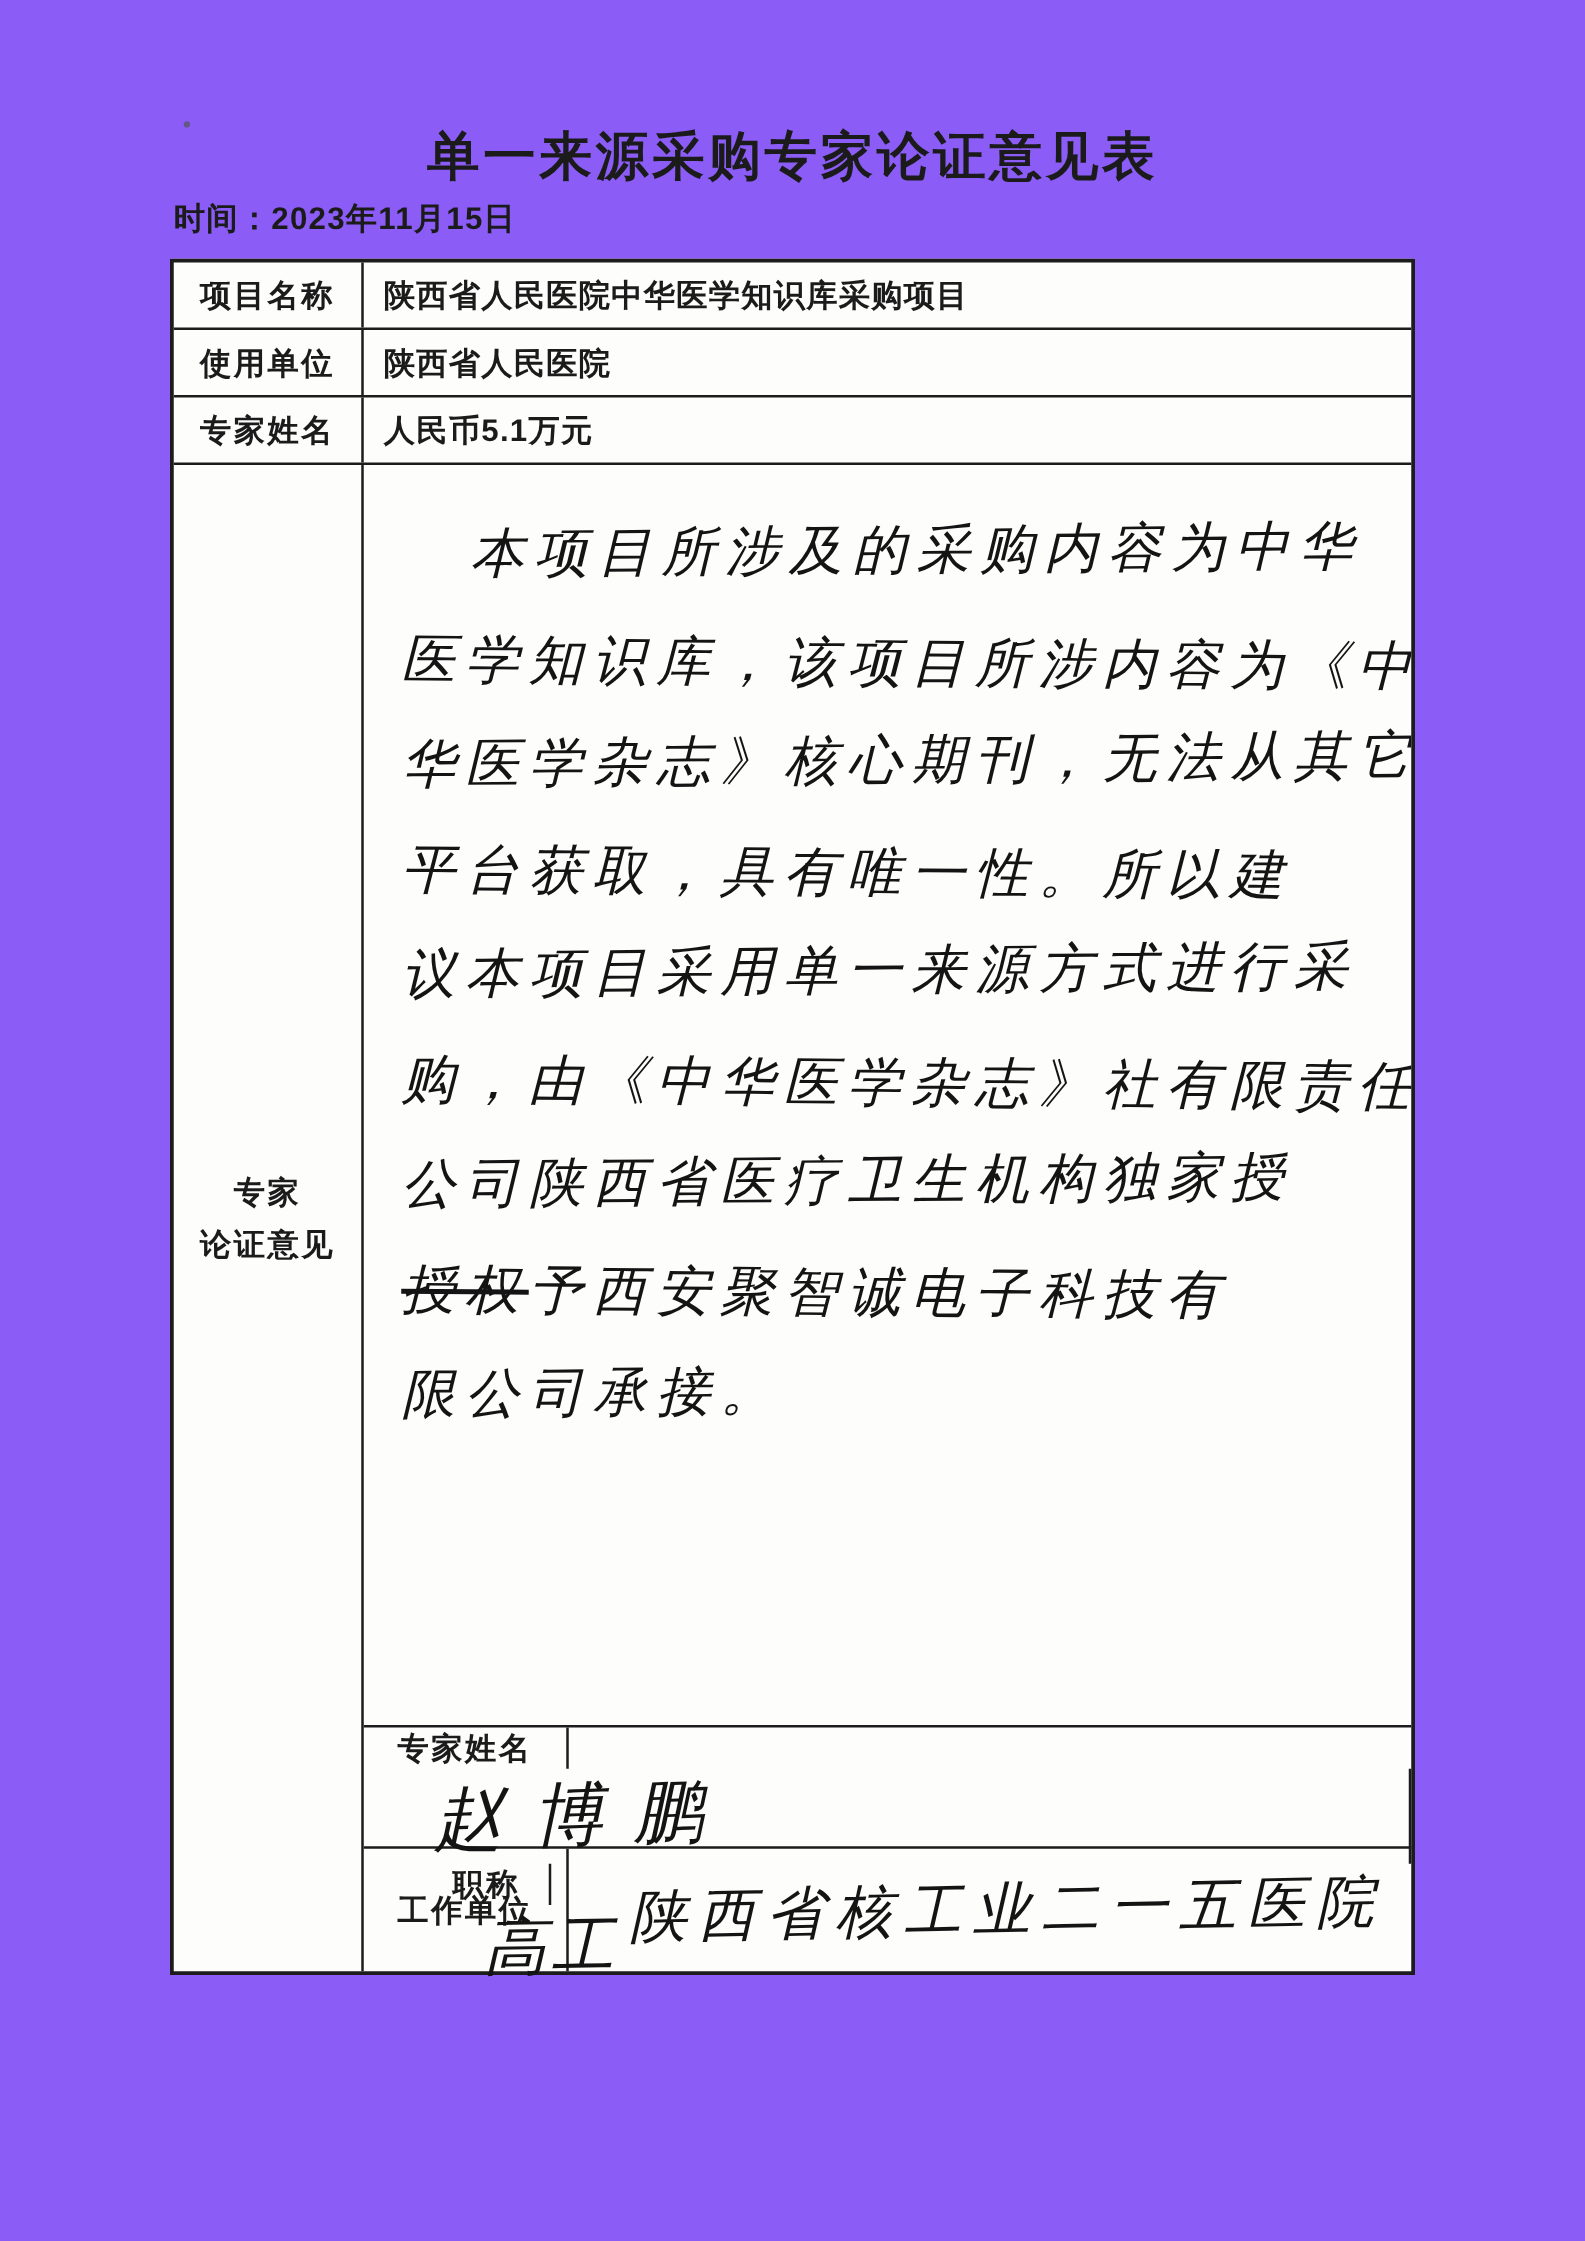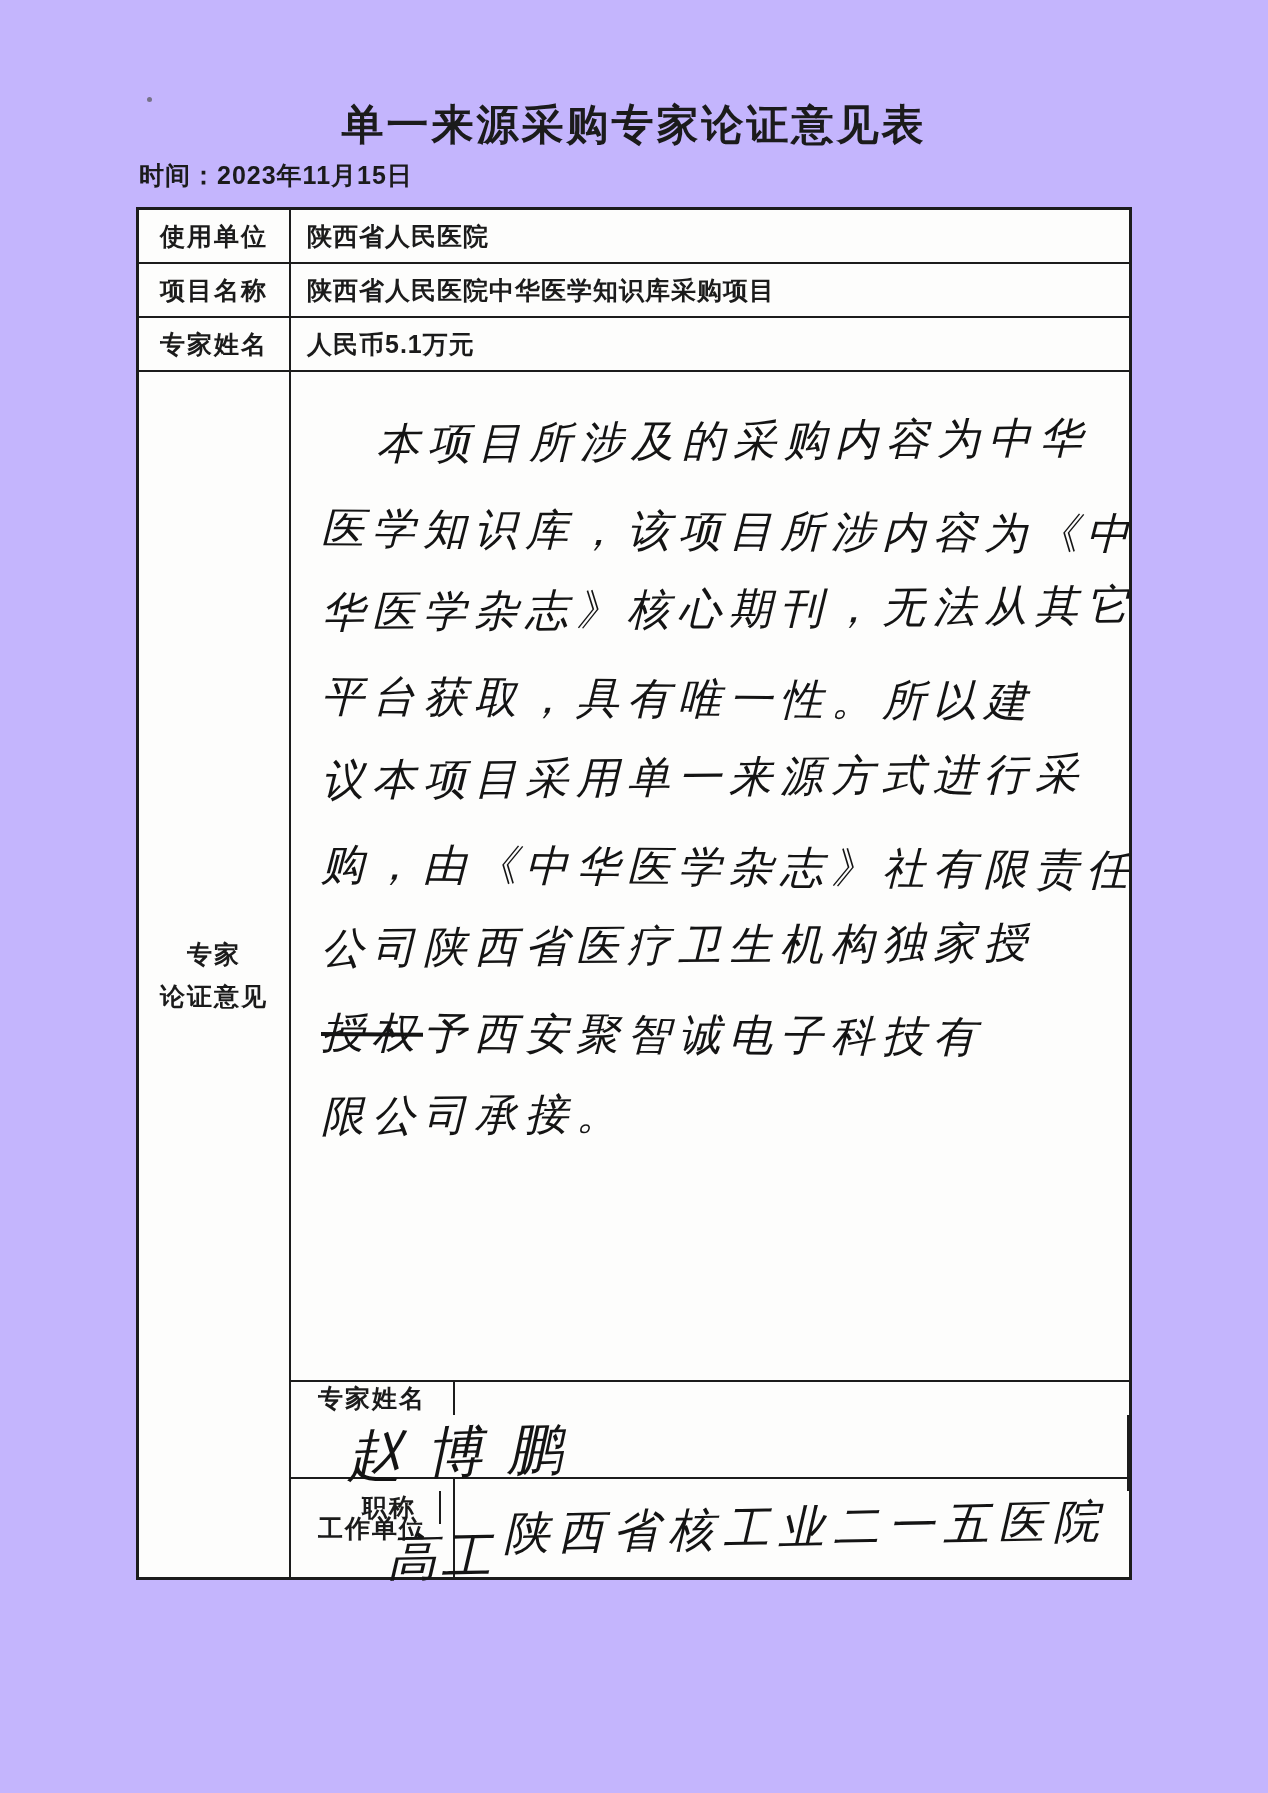--- a/index.html
+++ b/index.html
@@ -5,21 +5,21 @@
   html, body {
     margin: 0;
     padding: 0;
     background: #e8e8e8;
   }
   .sheet {
     position: relative;
     width: 1268px;
     height: 1793px;
     margin: 0 auto;
-    background: #c4b5fd;
+    background: #8b5cf6;
     font-family: "Liberation Sans", sans-serif;
     color: #1b1b1b;
     overflow: hidden;
     box-sizing: border-box;
     padding-top: 100px;
   }
   .scan-speck {
     position: absolute;
     left: 147px;
     top: 97px;
@@ -209,27 +209,27 @@
 
   <div class="scan-speck"></div>
 
   <h1 class="page-title">单一来源采购专家论证意见表</h1>
 
   <div class="date-line">时间：2023年11月15日</div>
 
   <div class="form-table">
 
     <div class="info-row">
+      <div class="cell-label">项目名称</div>
+      <div class="cell-value">陕西省人民医院中华医学知识库采购项目</div>
+    </div>
+
+    <div class="info-row">
       <div class="cell-label">使用单位</div>
       <div class="cell-value">陕西省人民医院</div>
-    </div>
-
-    <div class="info-row">
-      <div class="cell-label">项目名称</div>
-      <div class="cell-value">陕西省人民医院中华医学知识库采购项目</div>
     </div>
 
     <div class="info-row">
       <div class="cell-label">专家姓名</div>
       <div class="cell-value">人民币5.1万元</div>
     </div>
 
     <div class="opinion-row">
 
       <div class="opinion-label">

